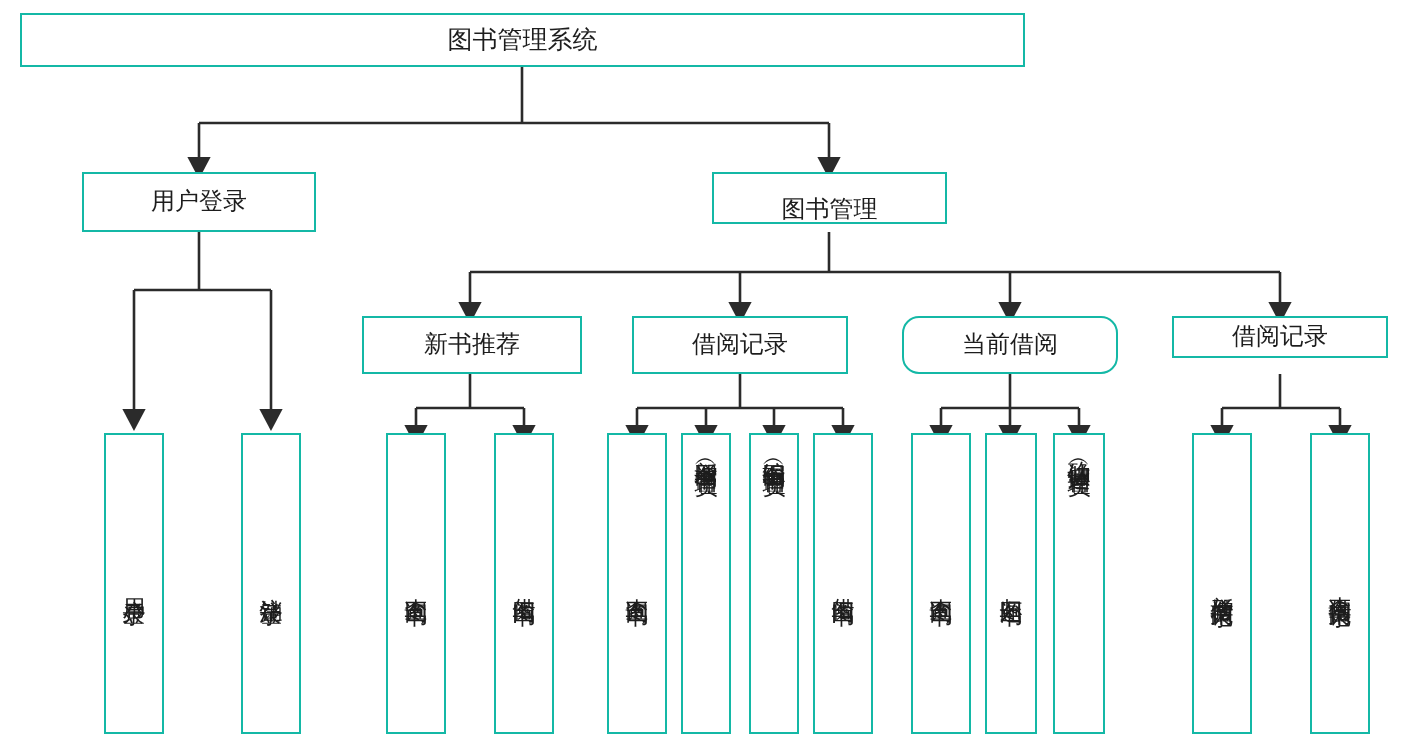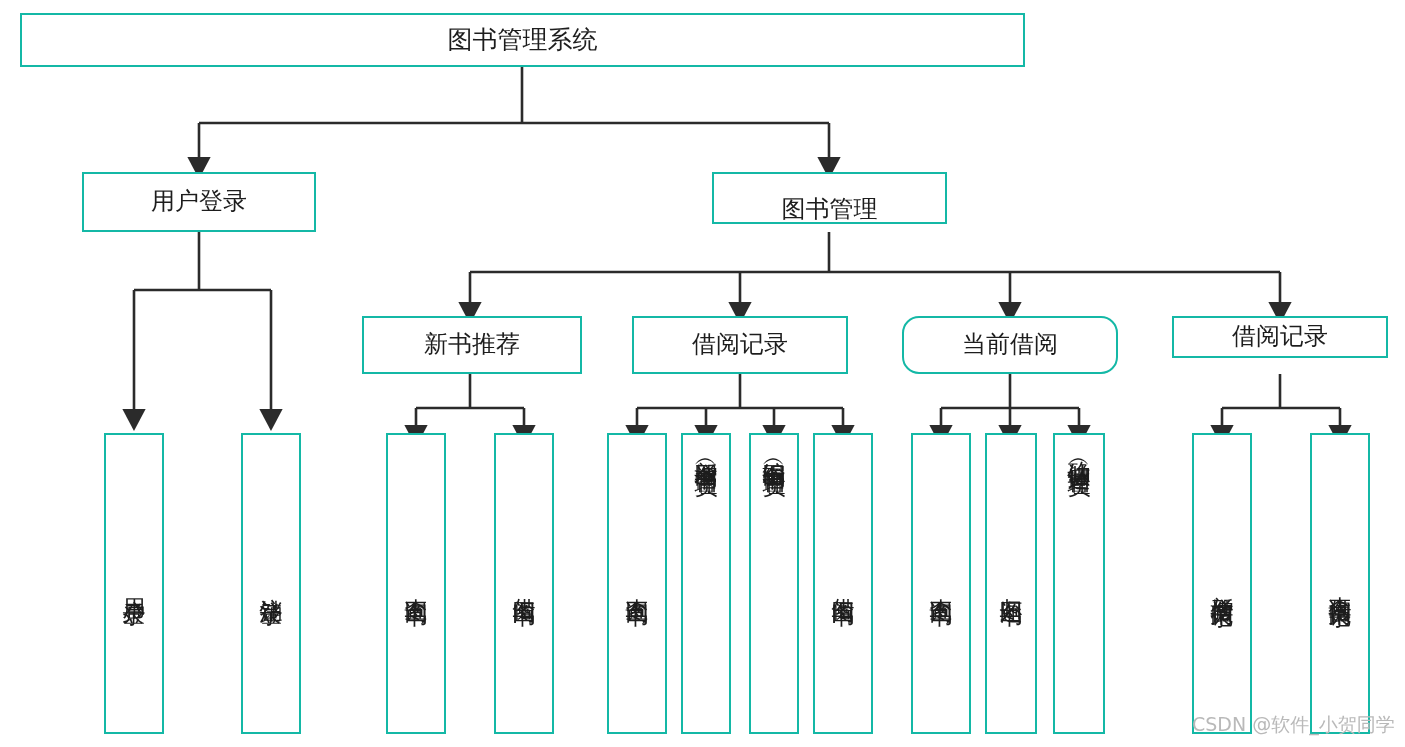--- a/index.html
+++ b/index.html
@@ -197,15 +197,14 @@
     <span class="node-label">确认归还（管理员）</span>
   </div>
 
   <div class="node v center" style="left:1192px; top:433px; width:60px; height:301px;">
     <span class="node-label">新增借阅记录</span>
   </div>
   <div class="node v center" style="left:1310px; top:433px; width:60px; height:301px;">
     <span class="node-label">查询借阅记录</span>
   </div>
 
-  <div class="watermark">CSDN @软件_小贺同学</div>
 
 </div>
 
 </body></html>

